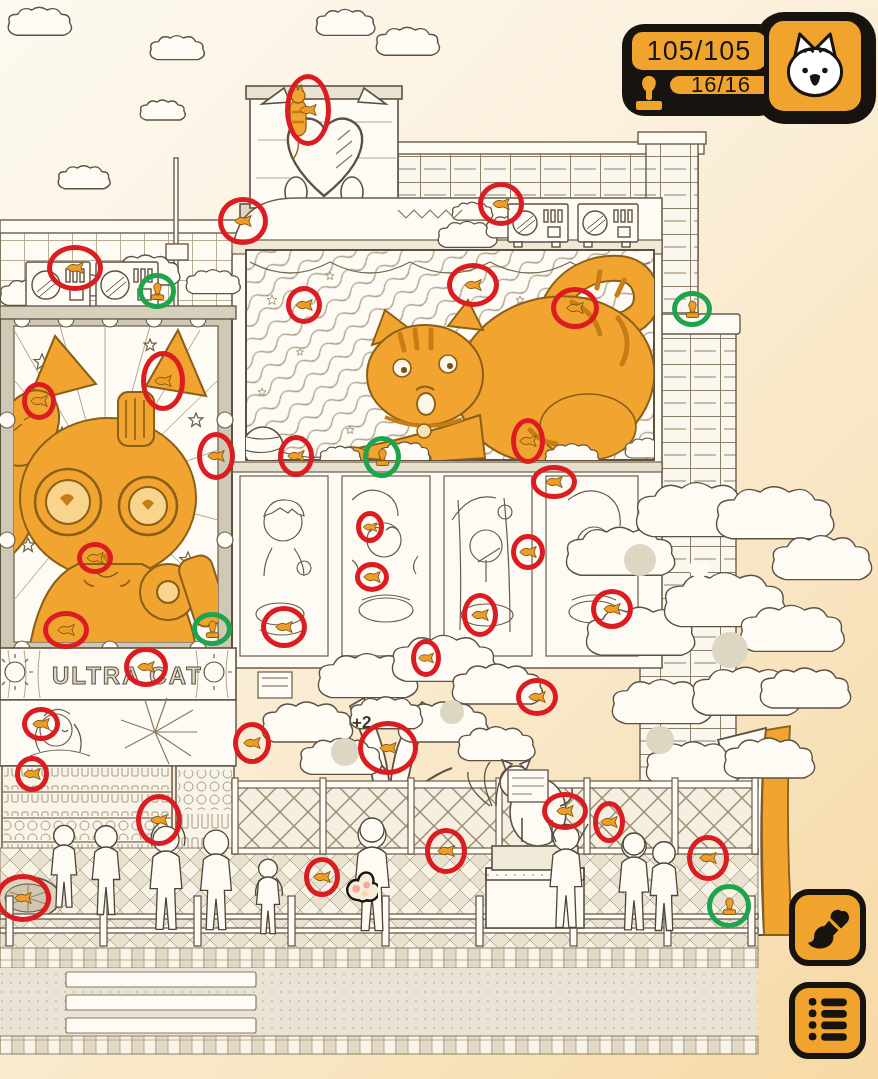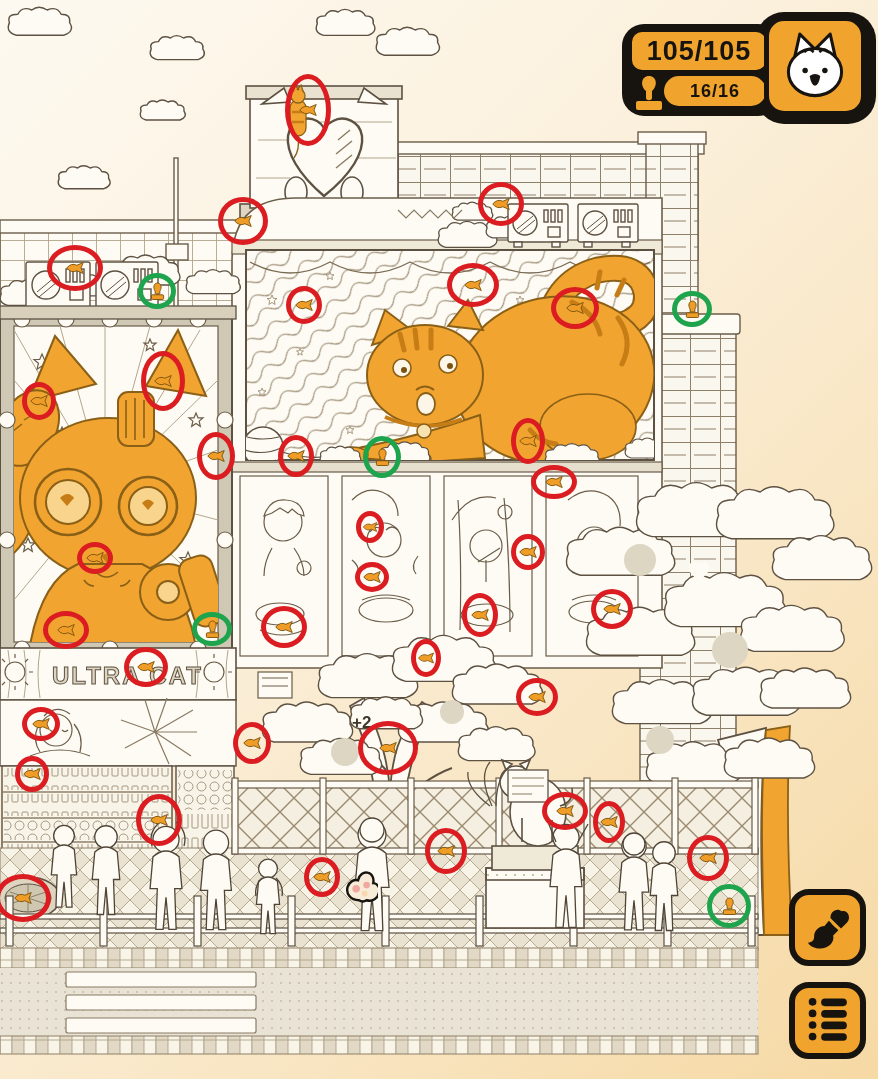--- a/index.html
+++ b/index.html
@@ -17,23 +17,23 @@
   .item-glyph{width:22px;height:14px}
   .circle.green .item-glyph{width:15px;height:19px}
   
   #hud-badge{position:absolute;left:616px;top:10px;width:262px;height:114px}
   .badge-black{position:absolute;left:6px;top:14px;width:158px;height:92px;background:#17130e;border-radius:22px}
   .badge-catplate{position:absolute;left:140px;top:2px;width:120px;height:112px;background:#17130e;border-radius:28px}
   .cat-tile{position:absolute;left:148px;top:6px;width:102px;height:100px;background:#f0a42e;
             border:5px solid #17130e;border-radius:20px;box-sizing:border-box;
             display:flex;align-items:center;justify-content:center}
   .pill{position:absolute;background:#f0a42e;display:flex;align-items:center;justify-content:center;
-        font-weight:bold;color:#17130e;letter-spacing:1px}
+        font-weight:normal;color:#17130e;letter-spacing:1px}
   #pill-total{left:16px;top:22px;width:134px;height:38px;border-radius:10px;font-size:27px}
-  #pill-stamp{left:48px;top:66px;width:102px;height:30px;border-radius:17px;font-size:18px}
+  #pill-stamp{left:54px;top:66px;width:102px;height:18px;border-radius:17px;font-size:22px}
   #stamp-icon{position:absolute;left:18px;top:64px;width:30px;height:38px}
   
   .side-btn{position:absolute;left:789px;width:77px;height:77px;background:#f0a42e;
             border:6px solid #17130e;border-radius:20px;box-sizing:border-box;
             display:flex;align-items:center;justify-content:center;cursor:pointer}
   #btn-brush{top:889px}
   #btn-list{top:982px}
   
   #paw-cursor{position:absolute;left:340px;top:866px;width:38px;height:40px}
 </style>

